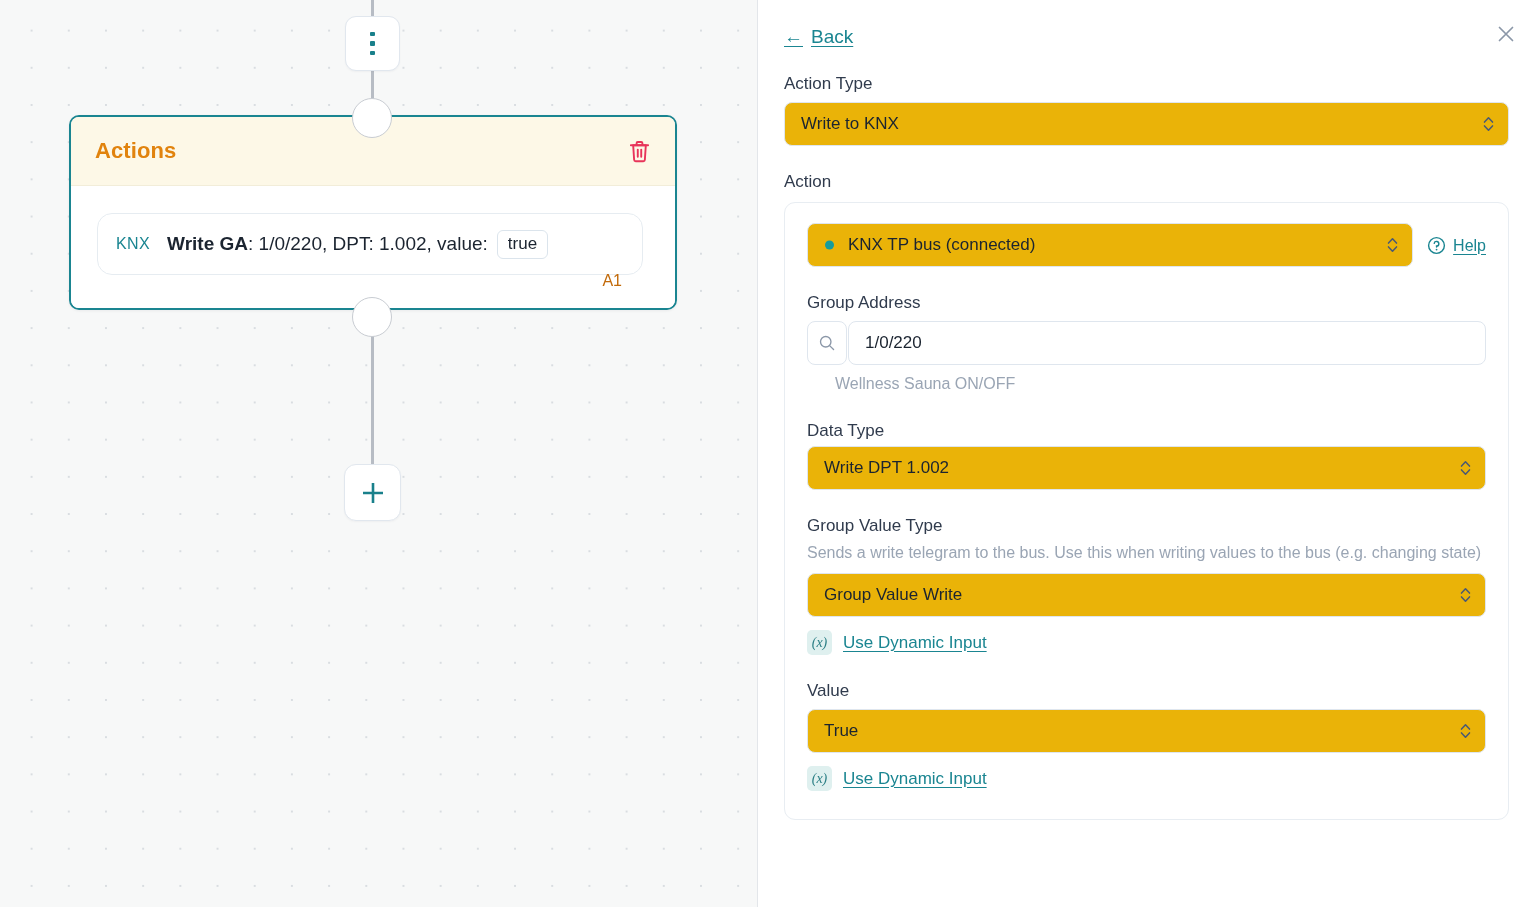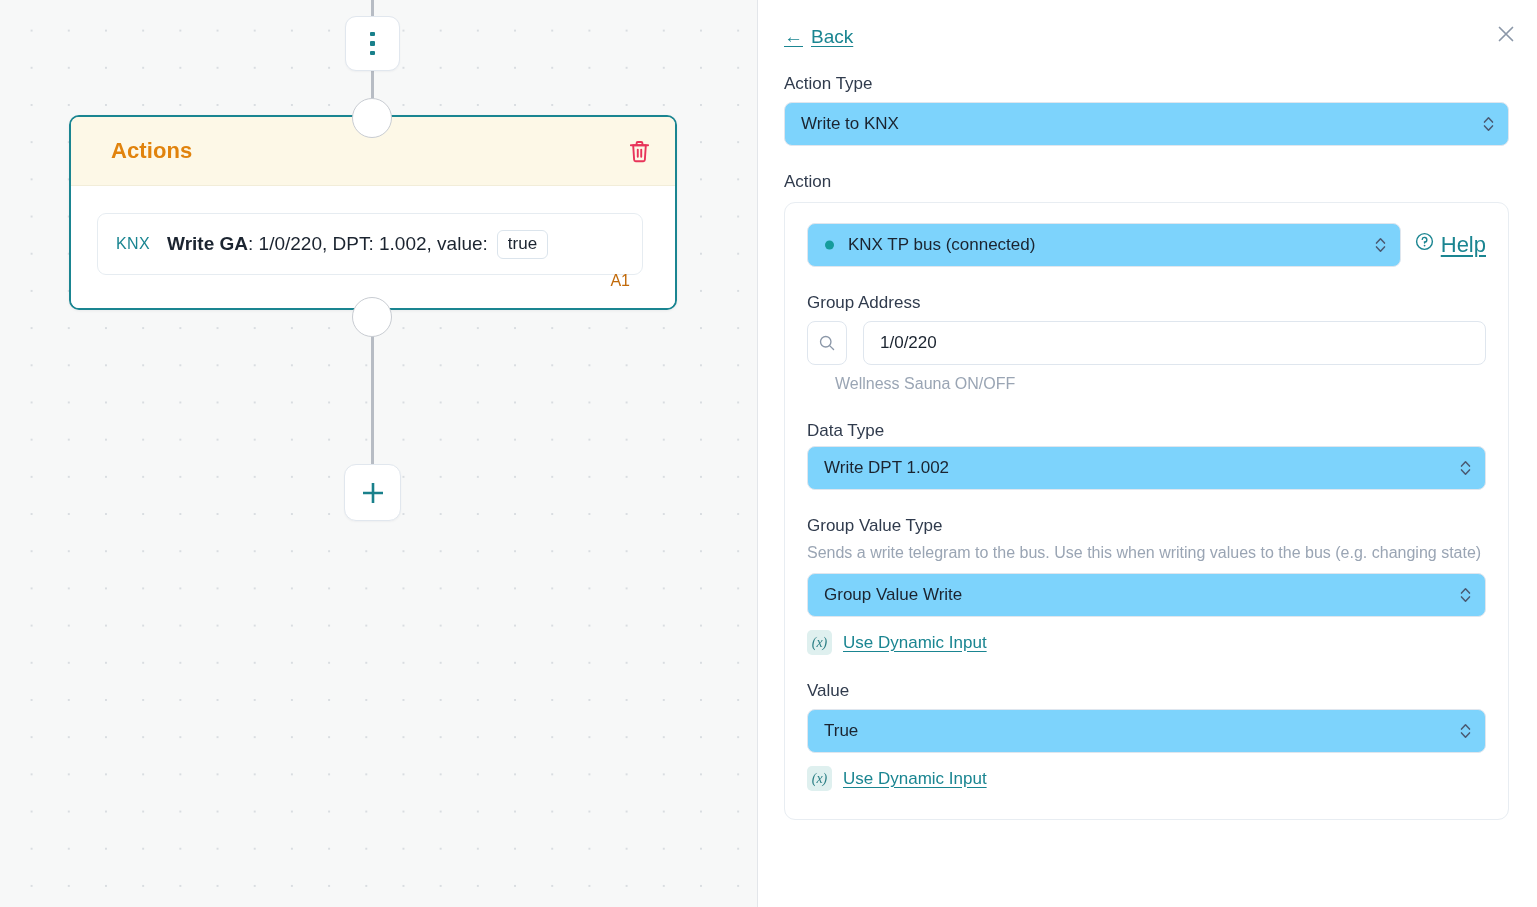--- a/index.html
+++ b/index.html
@@ -104,21 +104,21 @@
     border-radius: 10px;
     background: #ffffff;
     overflow: hidden;
     box-shadow: 0 1px 3px rgba(16,24,40,0.06);
   }
   .actions-head {
     background: #fdf8e7;
     height: 69px;
     display: flex; align-items: center;
     justify-content: space-between;
-    padding: 0 22px 0 40px;
+    padding: 0 22px 0 24px;
     border-bottom: 1px solid #f2edd9;
   }
   .actions-title {
     color: #e1830d;
     font-size: 22px;
     font-weight: bold;
     letter-spacing: 0.1px;
   }
   .trash-btn {
     background: none; border: none;
@@ -126,21 +126,21 @@
     line-height: 0;
   }
   .actions-body {
     padding: 27px 26px 33px 26px;
     background: #ffffff;
     position: relative;
   }
   .action-row {
     position: relative;
     border: 1px solid #e6ecf1;
-    border-radius: 9px;
+    border-radius: 15px;
     background: #ffffff;
     height: 62px;
     width: 546px;
     display: flex; align-items: center;
     padding: 12px 18px;
     gap: 17px;
     cursor: pointer;
     text-align: center;
   }
   .knx-tag {
@@ -161,21 +161,21 @@
     margin-left: 9px;
     border: 1px solid #dbe4ec;
     border-radius: 6px;
     padding: 3px 10px 4px;
     font-size: 17px;
     color: #1b2430;
     background: #fff;
   }
   .a1-badge {
     position: absolute;
-    right: 12px; bottom: -16px;
+    right: 20px; bottom: -16px;
     color: #c26a0a;
     font-size: 16px;
     font-weight: 500;
   }
 
   
   .panel {
     position: relative;
     width: 779px;
     height: 907px;
@@ -233,21 +233,21 @@
     margin-left: 28px;
   }
 
   
   .select {
     position: relative;
     width: 100%;
     height: 44px;
     border: 1px solid #dfe6ee;
     border-radius: 8px;
-    background: #7dd3fc;
+    background: #eab308;
     display: flex; align-items: center;
     padding: 0 54px 0 16px;
     font-size: 17px;
     color: #1b2430;
     cursor: pointer;
   }
   .select .chev {
     position: absolute;
     right: 14px; top: 50%;
     transform: translateY(-50%);
@@ -269,32 +269,32 @@
     border-radius: 11px;
     padding: 20px 22px 28px 22px;
     background: #ffffff;
   }
 
   .row-gateway {
     display: flex; align-items: center; gap: 14px;
   }
   .row-gateway .select { width: 611px; }
   .help-link {
-    display: inline-flex; align-items: flex-start; gap: 7px;
-    color: #1a8591; font-size: 22px;
+    display: inline-flex; align-items: flex-end; gap: 7px;
+    color: #1a8591; font-size: 16px;
     text-decoration: none;
     cursor: pointer;
     white-space: nowrap;
   }
   .help-link span.txt {
     text-decoration: underline;
     text-underline-offset: 3px;
   }
 
-  .ga-row { display: flex; gap: 16px; align-items: stretch; }
+  .ga-row { display: flex; gap: 1px; align-items: stretch; }
   .ga-search-btn {
     width: 40px; height: 44px;
     border: 1px solid #dfe6ee;
     border-radius: 8px;
     background: #ffffff;
     display: flex; align-items: center; justify-content: center;
     cursor: pointer; padding: 0;
   }
   .ga-input {
     flex: 1;

